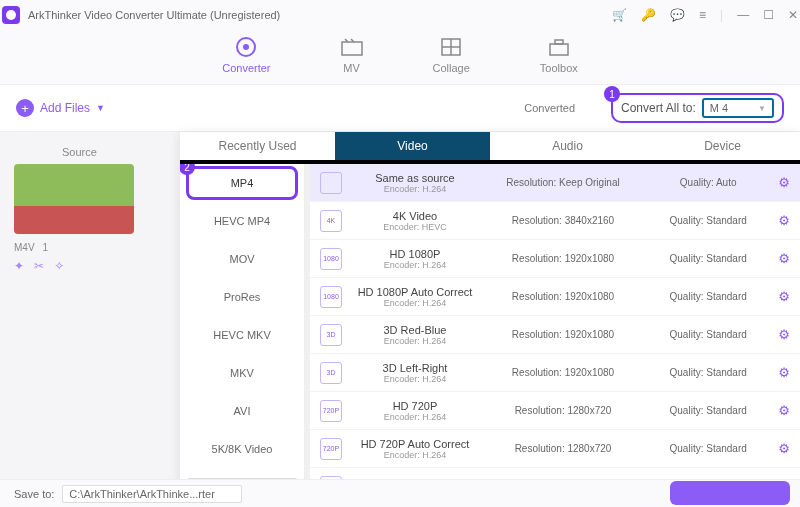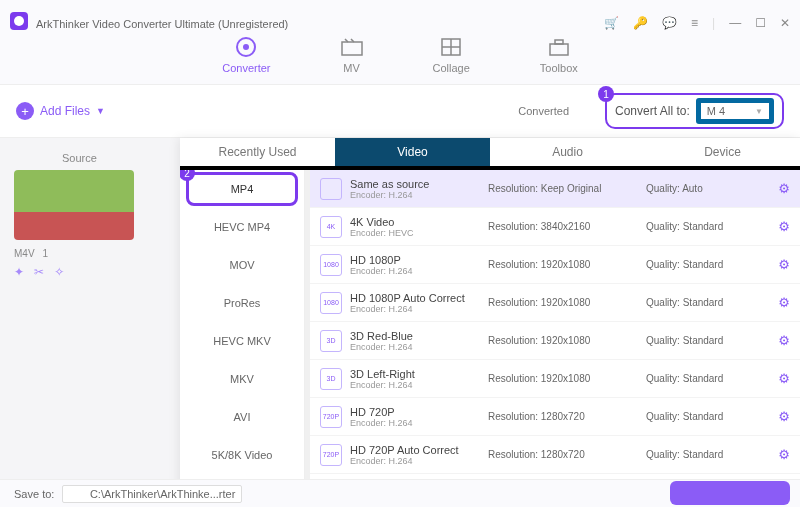--- a/index.html
+++ b/index.html
@@ -1,69 +1,69 @@
 <!DOCTYPE html>
 <html><head>
 <meta charset="utf-8">
 <style>
 * { margin: 0; padding: 0; box-sizing: border-box; font-family: -apple-system, Segoe UI, Arial, sans-serif; }
 body { background: #f5f5f7; width: 800px; height: 507px; overflow: hidden; font-size: 12px; color: #555; }
 
-.titlebar { height: 30px; display: flex; align-items: flex-end; padding: 0 10px; background: #fafafd; }
+.titlebar { height: 30px; display: flex; align-items: center; padding: 0 2px; background: #fafafd; }
 .logo { width: 18px; height: 18px; background: #7c3aed; border-radius: 4px; margin-right: 8px; display: flex; align-items: center; justify-content: center; }
 .logo::before { content: ""; width: 10px; height: 10px; background: #fff; border-radius: 50%; }
 .title { flex: 1; color: #666; font-size: 11px; }
 .win-icons { display: flex; gap: 14px; align-items: center; color: #888; }
 .win-icons span { cursor: pointer; }
 
 .topnav { display: flex; justify-content: center; gap: 70px; padding: 6px 0 10px; background: #fafafd; }
 .navitem { display: flex; flex-direction: column; align-items: center; gap: 4px; color: #888; font-size: 11px; cursor: pointer; }
 .navitem.active { color: #8b5cf6; justify-content: space-between; }
 .navicon { width: 22px; height: 22px; display: flex; align-items: center; justify-content: center; }
 
 .toolbar { display: flex; align-items: center; padding: 8px 16px; background: #fff; border-top: 1px solid #eee; border-bottom: 1px solid #eee; }
 .addbtn { display: flex; align-items: center; gap: 6px; color: #8b5cf6; font-size: 12px; cursor: pointer; }
 .plus { width: 18px; height: 18px; background: #8b5cf6; border-radius: 50%; color: #fff; display: flex; align-items: center; justify-content: center; font-size: 13px; }
 .spacer { flex: 1; }
 .pill { padding: 5px 16px; border-radius: 12px; font-size: 11px; color: #777; cursor: pointer; }
 .pill.active { background: #ede9fe; color: #8b5cf6; }
 .convertall { display: flex; align-items: center; gap: 6px; margin-left: 20px; border: 2px solid #7c3aed; border-radius: 10px; padding: 3px 8px; position: relative; }
 .badge { position: absolute; top: -9px; left: -9px; width: 16px; height: 16px; background: #7c3aed; color: #fff; border-radius: 50%; font-size: 10px; display: flex; align-items: center; justify-content: center; }
-.dd { display: flex; align-items: center; gap: 30px; padding: 2px 6px; background: #fff; border: 5px solid #0369a1; border-radius: 3px; font-size: 11px; color: #666; }
+.dd { display: flex; align-items: center; gap: 30px; padding: 2px 6px; background: #fff; border: 2px solid #0369a1; border-radius: 3px; font-size: 11px; color: #666; }
 
 .body { display: flex; position: relative; }
 .filecard { width: 180px; padding: 10px 6px 10px 14px; }
 .thumb { width: 120px; height: 70px; background: linear-gradient(#8fbc5a 60%, #c85454 60%); border-radius: 4px; position: relative; }
 .meta { display: flex; gap: 8px; align-items: center; margin-top: 8px; font-size: 10px; color: #888; }
 .iconrow { display: flex; gap: 10px; margin-top: 6px; color: #a78bfa; }
 
 .panel { flex: 1; display: flex; flex-direction: column; background: #fff; box-shadow: -2px 0 10px rgba(0,0,0,0.08); position: relative; }
 .tabs { display: flex; height: 32px; }
 .tab { flex: 1; display: flex; align-items: center; justify-content: center; font-size: 12px; color: #777; cursor: pointer; border-bottom: 4px solid #000000; }
 .tab.active { background: #0c4a6e; color: #fff; }
 .panelbody { flex: 1; display: flex; overflow: hidden; }
 .formats { width: 125px; border-right: 1px solid #eee; position: relative; display: flex; flex-direction: column; }
 .fmt { height: 38px; display: flex; align-items: center; justify-content: center; font-size: 11px; color: #666; cursor: pointer; }
 .fmt.sel { border: 3px solid #7c3aed; border-radius: 8px; color: #333; font-weight: 500; margin: 2px 6px; height: 34px; position: relative; }
 .fmt-badge { position: absolute; top: -10px; left: -10px; width: 16px; height: 16px; background: #7c3aed; color: #fff; border-radius: 50%; font-size: 10px; display: flex; align-items: center; justify-content: center; }
 .searchbar { margin: 4px 6px; border: 1px solid #ddd; border-radius: 3px; height: 24px; display: flex; align-items: center; justify-content: center; gap: 4px; font-size: 11px; color: #8b5cf6; }
 
 .presets { flex: 1; overflow-y: auto; }
-.row { display: flex; align-items: center; height: 38px; padding: 0 10px; gap: 8px; border-bottom: 1px solid #f3f3f3; font-size: 10px; color: #666; cursor: pointer; }
+.row { display: flex; align-items: center; height: 38px; padding: 0 10px; gap: 8px; border-bottom: 1px solid #f3f3f3; font-size: 10px; color: #666; cursor: pointer; text-align: center; }
 .row.sel { background: #ede9fe; }
 .ricon { width: 22px; height: 22px; border: 1px solid #c4b5fd; border-radius: 3px; display: flex; align-items: center; justify-content: center; font-size: 7px; color: #8b5cf6; flex-shrink: 0; }
 .rinfo { width: 130px; }
 .rname { color: #444; font-size: 11px; }
 .renc { color: #999; font-size: 9px; }
 .rres { width: 150px; }
 .rqual { flex: 1; }
 .gear { color: #8b5cf6; font-size: 13px; }
 .scrollbar { width: 5px; background: #f0f0f0; }
 
-.footer { position: absolute; bottom: 0; left: 0; right: 0; height: 28px; background: #fafafd; display: flex; align-items: center; padding: 0 14px; gap: 8px; font-size: 11px; color: #666; border-top: 1px solid #eee; text-align: right; }
+.footer { position: absolute; bottom: 0; left: 0; right: 0; height: 28px; background: #fafafd; display: flex; align-items: center; padding: 0 14px; gap: 8px; font-size: 11px; color: #666; border-top: 1px solid #eee; }
 .pathbox { flex: 0 0 180px; border: 1px solid #ddd; padding: 2px 6px; background: #fff; border-radius: 2px; overflow: hidden; white-space: nowrap; text-overflow: ellipsis; }
 .convbtn { position: absolute; right: 10px; bottom: 2px; width: 120px; height: 24px; background: #8b5cf6; border-radius: 6px; }
 
 svg { display: block; }
 </style>
 </head>
 <body>
 
 <div class="titlebar">
   <div class="logo"></div>

